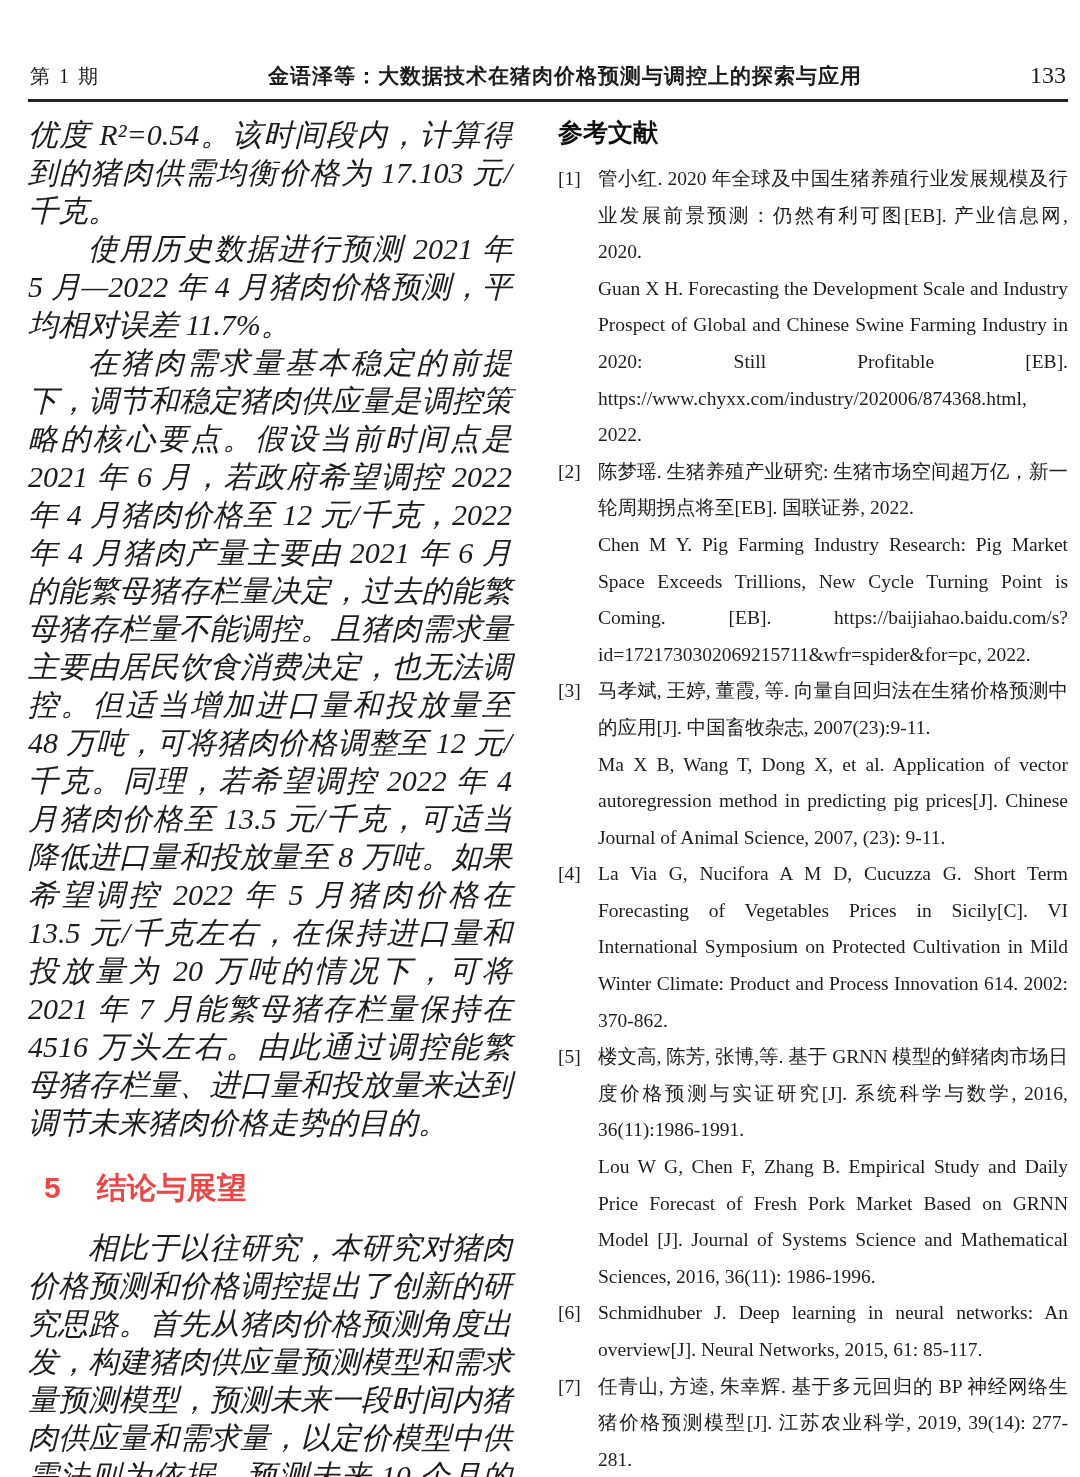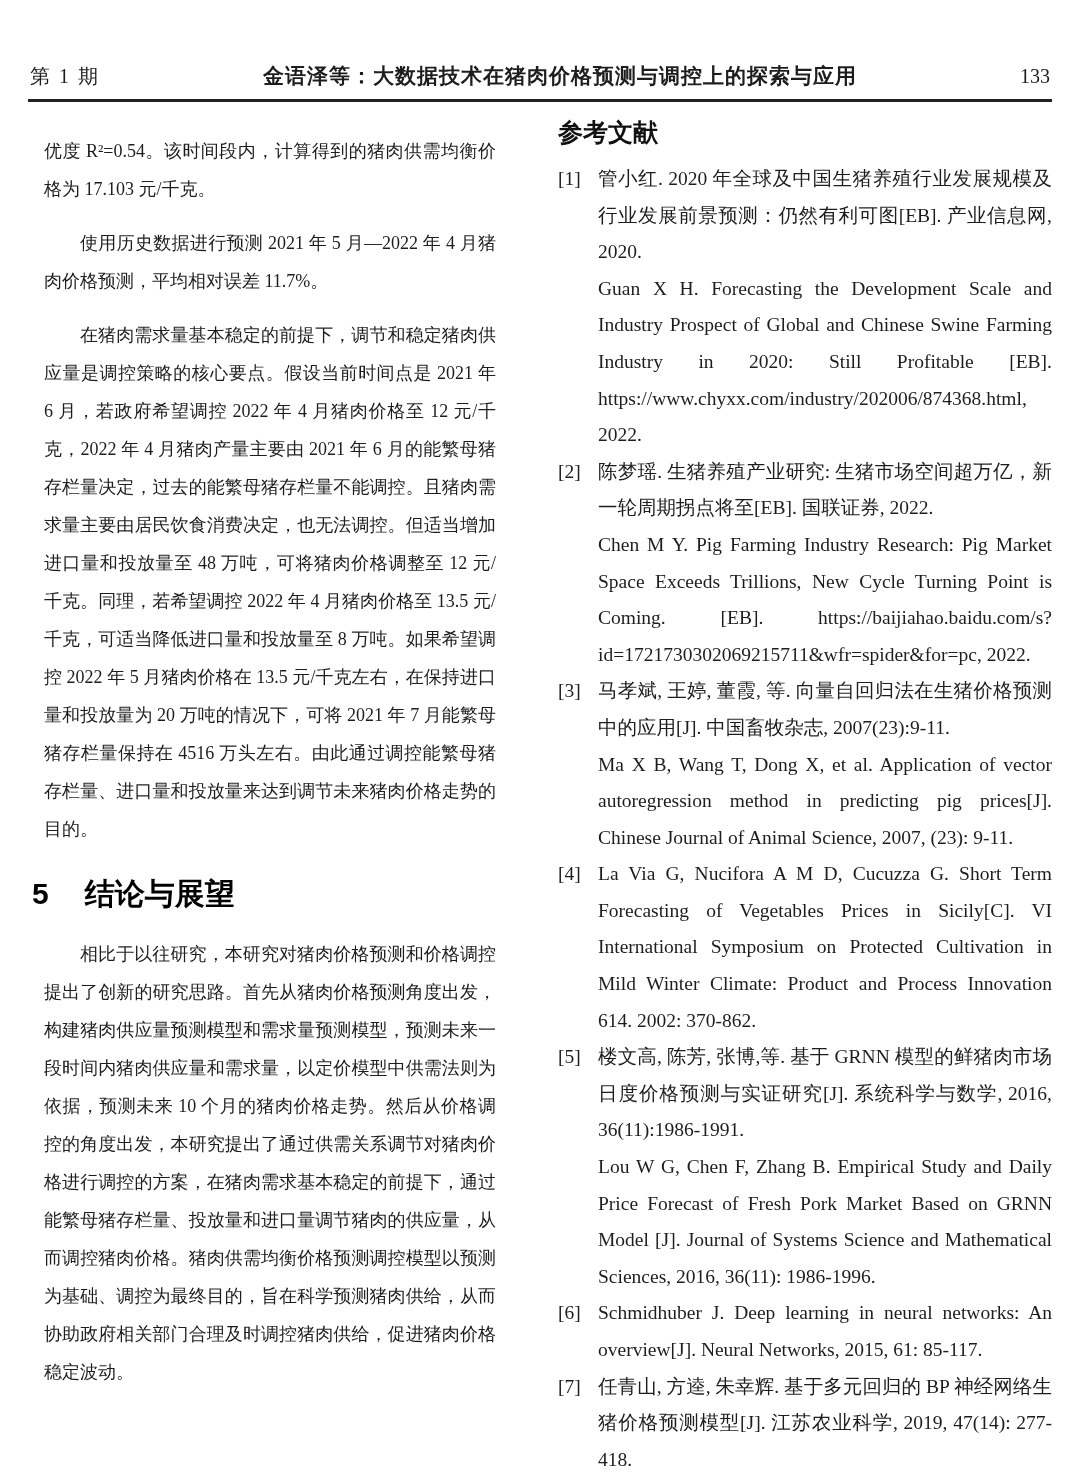--- a/index.html
+++ b/index.html
@@ -5,51 +5,52 @@
   html, body { margin: 0; padding: 0; }
   body {
     width: 1080px; height: 1477px; overflow: hidden;
     background: #ffffff;
     font-family: "Liberation Serif", "DejaVu Serif", serif;
     color: #1d1d1d;
   }
   .page {
     box-sizing: border-box;
     width: 1080px; height: 1477px;
-    padding: 12px 28px 0 28px;
+    padding: 12px 12px 0 28px;
   }
   
   .page-header {
     display: flex; align-items: baseline; justify-content: space-between;
     padding: 2px 2px 9px 2px;
     border-bottom: 3px solid #222222;
   }
   .issue { font-size: 20px; letter-spacing: 2px; }
   .running-title {
     font-family: "Liberation Sans", "DejaVu Sans", sans-serif;
     font-weight: 700; font-size: 21px; letter-spacing: 1px; margin-top: 48px;
   }
-  .page-number { font-size: 20px; margin-top: 36px; }
+  .page-number { font-size: 24px; margin-top: 36px; }
   
   .columns { display: flex; gap: 46px; margin-top: 14px; }
   .col-left  { width: 484px; flex: 0 0 484px; }
   .col-right { flex: 1; min-width: 0; }
   
   .body-par {
-    margin: 16px;
-    font-size: 18px; line-height: 38px;
+    margin: 0;
+    font-size: 30px; line-height: 38px;
     text-align: justify;
     text-indent: 2em;
+    font-style: italic;
   }
   .no-indent { text-indent: 0; }
   
   .section-heading {
     font-family: "Liberation Sans", "DejaVu Sans", sans-serif;
-    font-weight: 700; font-size: 30px; color: #000000;
-    margin: 26px 0 20px 4px;
+    font-weight: 700; font-size: 30px; color: #ef4444;
+    margin: 26px 0 20px 16px;
   }
   .sec-num { margin-right: 36px; }
   
   .ref-heading {
     font-family: Liberation Serif, serif;
     font-weight: 700; font-size: 25px; color: #111111;
     margin: 0 0 12px 0;
   }
   .ref-item {
     position: relative;
@@ -121,19 +122,19 @@
         <div class="ref-en">Lou W G, Chen F, Zhang B. Empirical Study and Daily Price Forecast of Fresh Pork Market Based on GRNN Model [J]. Journal of Systems Science and Mathematical Sciences, 2016, 36(11): 1986-1996.</div>
       </div>
 
       <div class="ref-item">
         <span class="ref-label">[6]</span>
         <div class="ref-en">Schmidhuber J. Deep learning in neural networks: An overview[J]. Neural Networks, 2015, 61: 85-117.</div>
       </div>
 
       <div class="ref-item">
         <span class="ref-label">[7]</span>
-        <div class="ref-zh">任青山, 方逵, 朱幸辉. 基于多元回归的 BP 神经网络生猪价格预测模型[J]. 江苏农业科学, 2019, 47(14): 277-418.</div>
+        <div class="ref-zh">任青山, 方逵, 朱幸辉. 基于多元回归的 BP 神经网络生猪价格预测模型[J]. 江苏农业科学, 2019, 39(14): 277-281.</div>
         <div class="ref-en">Ren Q S, Fang K, Zhu X H. BP Neural network prediction model of pig price based on multiple regression[J]. Jiangsu Agricultural Sciences, 2019, 47(14): 277-281.</div>
       </div>
 
     </div>
   </div>
 </div>
 
 </body></html>

